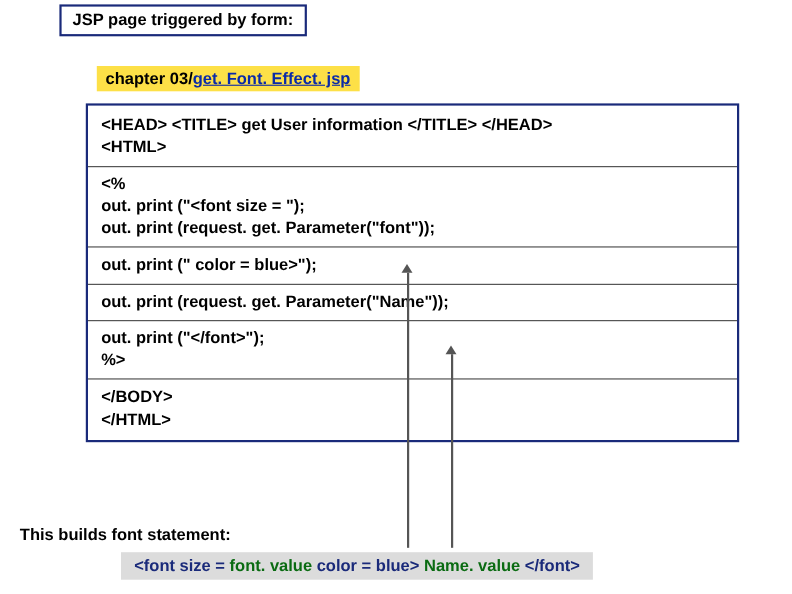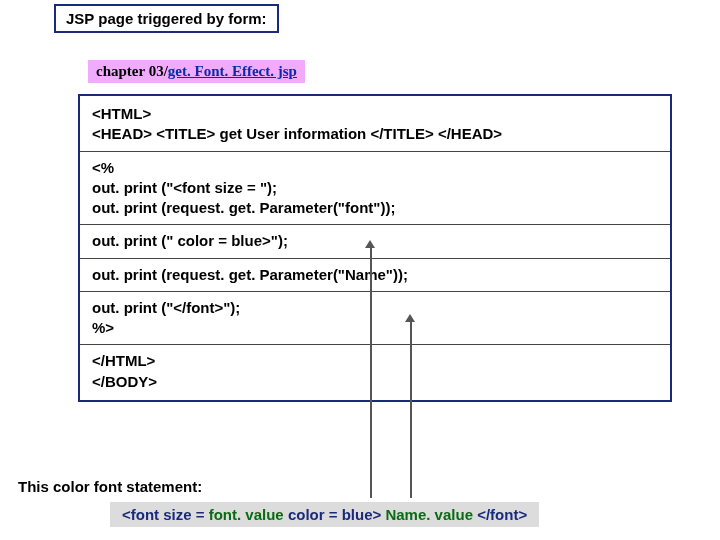--- a/index.html
+++ b/index.html
@@ -18,23 +18,22 @@
     left: 8px;
     top: 4px;
     border: 2px solid #1a2a7a;
     padding: 4px 10px;
     margin-left: 46px;
   }
   .filepath {
     position: absolute;
     left: 88px;
     top: 60px;
-    background: #f0abfc;
+    background: #fde047;
     padding: 3px 8px;
-    font-family: Liberation Serif, serif;
   }
   .filepath .link { color: #0a2aa8; text-decoration: underline; }
   .code-box {
     position: absolute;
     left: 78px;
     top: 94px;
     width: 566px;
     border: 2px solid #1a2a7a;
     padding: 8px 12px;
     line-height: 1.35;
@@ -77,40 +76,40 @@
 
 <div class="title-box">
   <span>JSP page triggered by form:</span>
 </div>
 
 <div class="filepath">
   <span>chapter 03/</span><span class="link">get. Font. Effect. jsp</span>
 </div>
 
 <div class="code-box">
+  <div>&lt;HEAD&gt; &lt;TITLE&gt;   get User information  &lt;/TITLE&gt; &lt;/HEAD&gt;</div>
   <div>&lt;HTML&gt;</div>
-  <div>&lt;HEAD&gt; &lt;TITLE&gt;   get User information  &lt;/TITLE&gt; &lt;/HEAD&gt;</div>
   <hr class="sep">
   <div>&lt;%</div>
   <div>out. print ("&lt;font size = ");</div>
   <div>out. print (request. get. Parameter("font"));</div>
   <hr class="sep">
   <div>out. print ("  color = blue&gt;");</div>
   <hr class="sep">
   <div>out. print (request. get. Parameter("Name"));</div>
   <hr class="sep">
   <div>out. print ("&lt;/font&gt;");</div>
   <div>%&gt;</div>
   <hr class="sep">
+  <div>&lt;/BODY&gt;</div>
   <div>&lt;/HTML&gt;</div>
-  <div>&lt;/BODY&gt;</div>
 </div>
 
 <div class="build-label">
-  <span>This color font statement:</span>
+  <span>This builds font statement:</span>
 </div>
 
 <div class="font-line-box">
   <span class="blue">&lt;font  size = </span><span class="green">font. value</span><span class="blue">   color = blue&gt;  </span><span class="green">Name. value</span><span class="blue">  &lt;/font&gt;</span>
 </div>
 
 <div class="arrow" style="left:370px; top:248px; width:2px; height:250px;"></div>
 <div class="tri-up" style="left:365px; top:240px;"></div>
 
 <div class="arrow" style="left:410px; top:322px; width:2px; height:176px;"></div>

